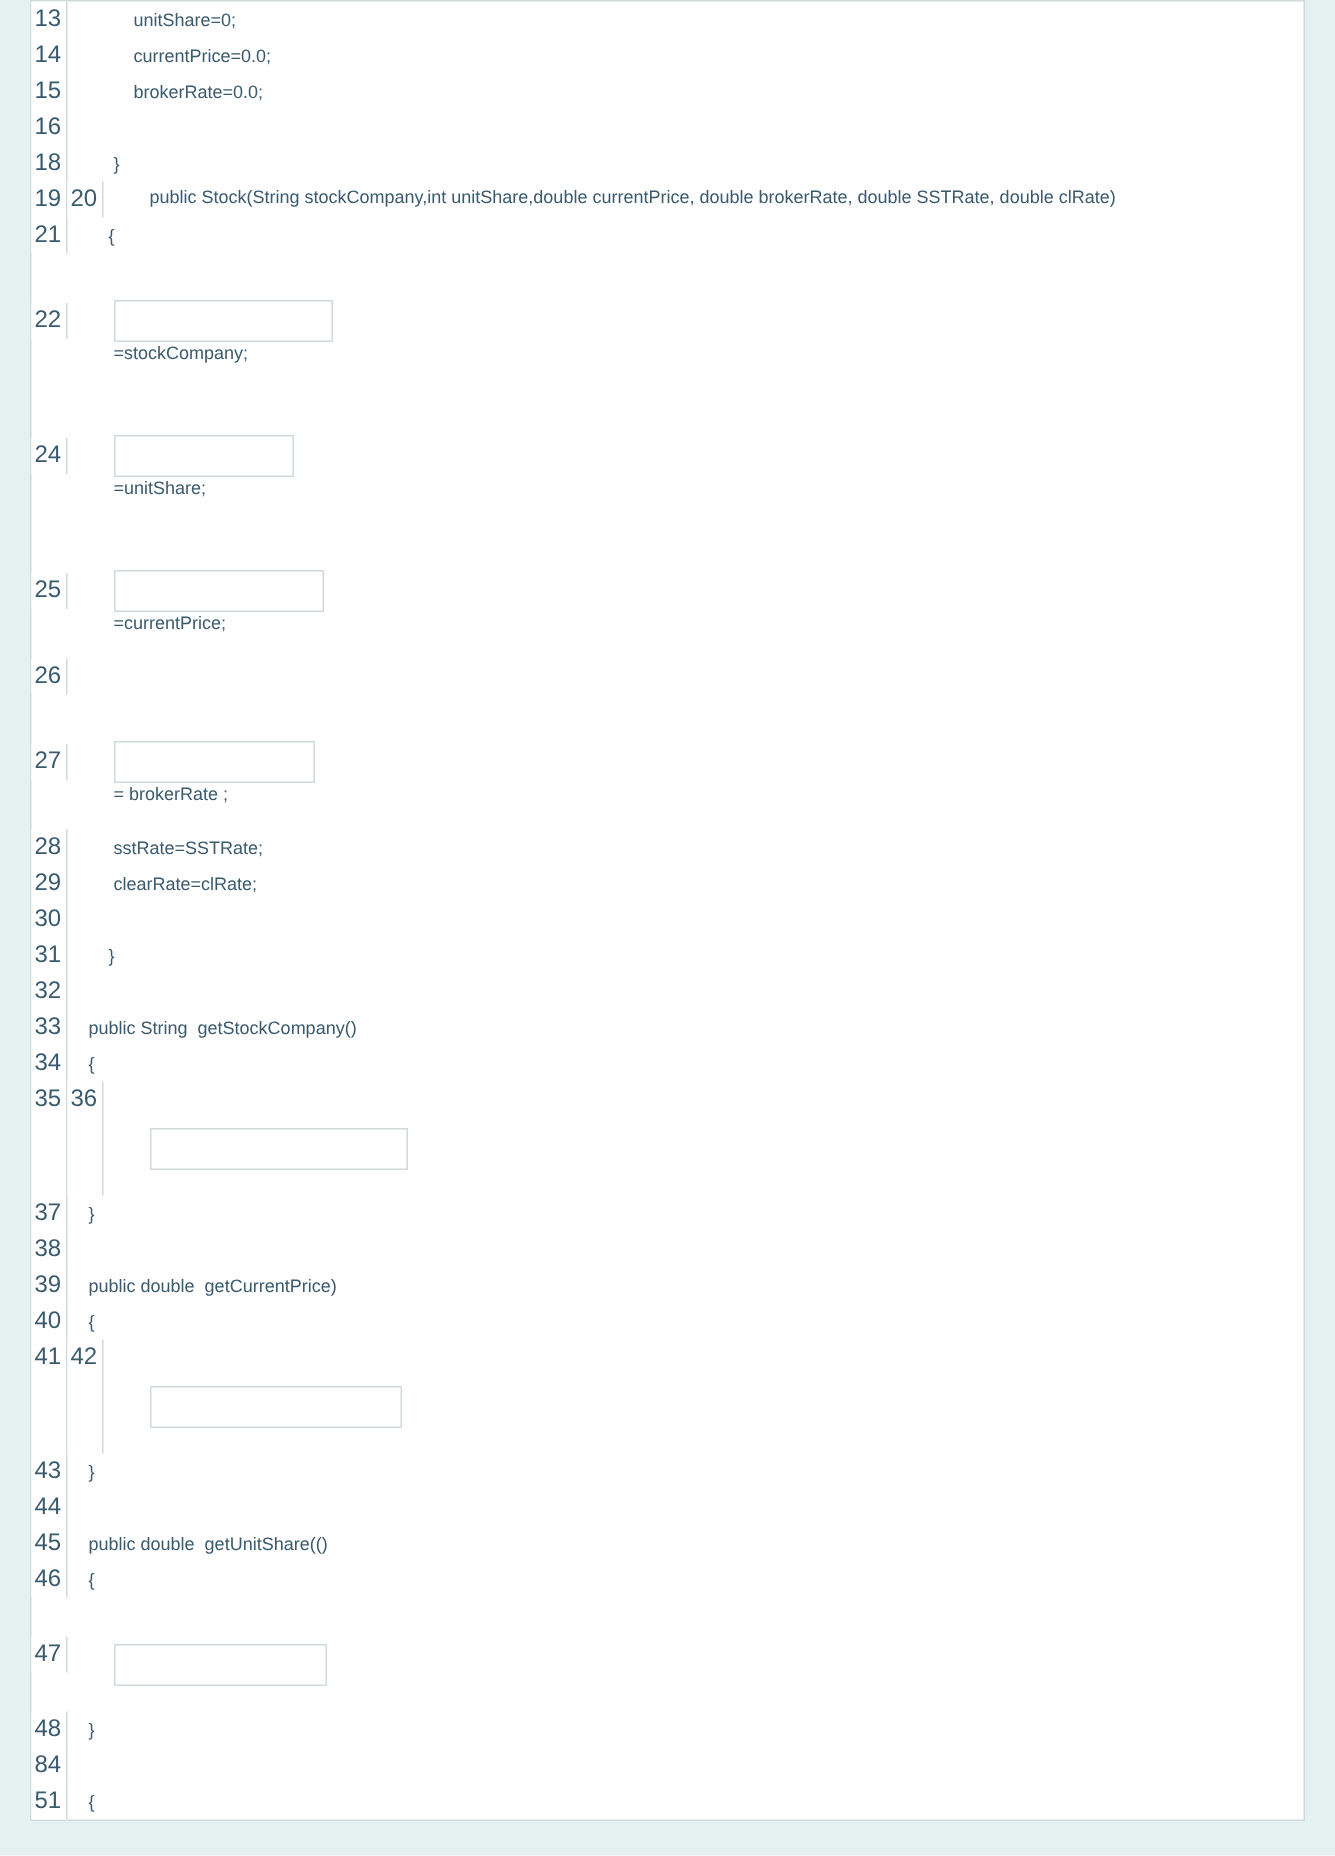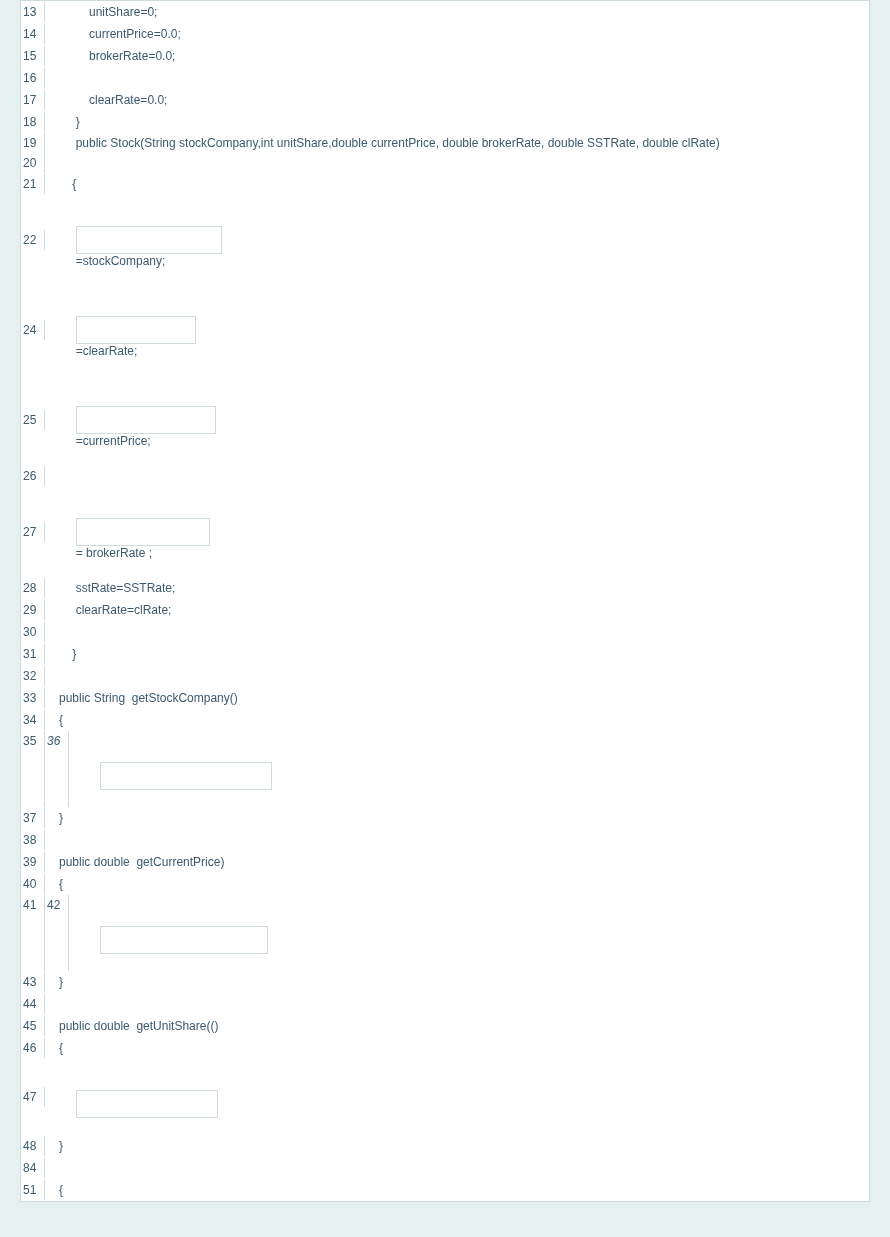--- a/index.html
+++ b/index.html
@@ -23,21 +23,21 @@
     display: flex;
     align-items: center;
     min-height: 22px;
   }
   .gutter {
     width: 24px;
     flex: none;
     background: #fff;
     border-right: 1px solid #cfdadb;
     color: #3a5a6e;
-    font-size: 12px;
+    font-size: 16px;
     padding: 3px 2px;
     text-align: left;
   }
   .line {
     flex: 1;
     padding: 3px 4px;
     color: #3a5a6e;
     font-size: 12px;
     white-space: pre-wrap;
     word-break: break-word;
@@ -67,30 +67,26 @@
       <div class="line">            currentPrice=0.0;</div>
     </div>
     <div class="row">
       <div class="gutter">15</div>
       <div class="line">            brokerRate=0.0;</div>
     </div>
     <div class="row">
       <div class="gutter">16</div>
     </div>
     <div class="row">
-      <div class="gutter">17</div>
-      <div class="line">            clearRate=0.0;</div>
-    </div>
-    <div class="row">
       <div class="gutter">18</div>
       <div class="line">        }</div>
     </div>
 
     <div class="row" style="align-items:stretch;">
-      <div style="display:flex;flex-direction:column;justify-content:space-between;">
+      <div style="display:flex;flex-direction:row;justify-content:space-between;">
         <div class="gutter" style="flex:1;">19</div>
         <div class="gutter" style="flex:1;">20</div>
       </div>
       <div class="line">        public Stock(String stockCompany,int unitShare,double currentPrice, double brokerRate, double SSTRate, double clRate)</div>
     </div>
 
     <div class="row">
       <div class="gutter">21</div>
       <div class="line">       {</div>
     </div>
@@ -102,21 +98,21 @@
         <input type="text" style="width: 146px;">
         <span>=stockCompany;</span>
       </div>
     </div>
 
     <div class="row">
       <div class="gutter">24</div>
       <div class="line">
         <span style="display:inline-block;width:48px;"></span>
         <input type="text" style="width: 120px;">
-        <span>=clearRate;</span>
+        <span>=unitShare;</span>
       </div>
     </div>
 
     <div class="row">
       <div class="gutter">25</div>
       <div class="line">
         <span style="display:inline-block;width:48px;"></span>
         <input type="text" style="width: 140px;">
         <span>=currentPrice;</span>
       </div>
@@ -160,21 +156,21 @@
       <div class="line">   public String  getStockCompany()</div>
     </div>
     <div class="row">
       <div class="gutter">34</div>
       <div class="line">   {</div>
     </div>
 
     <div class="row" style="align-items:stretch;">
       <div style="display:flex;flex-direction:row;">
         <div class="gutter" style="flex:1;">35</div>
-        <div class="gutter" style="flex:1;font-style:italic;">36</div>
+        <div class="gutter" style="flex:1;">36</div>
       </div>
       <div class="line">
         <span style="display:inline-block;width:30px;"></span>
         <input type="text" style="width: 172px;">
       </div>
     </div>
     <div class="row">
       <div class="gutter">37</div>
       <div class="line">   }</div>
     </div>

